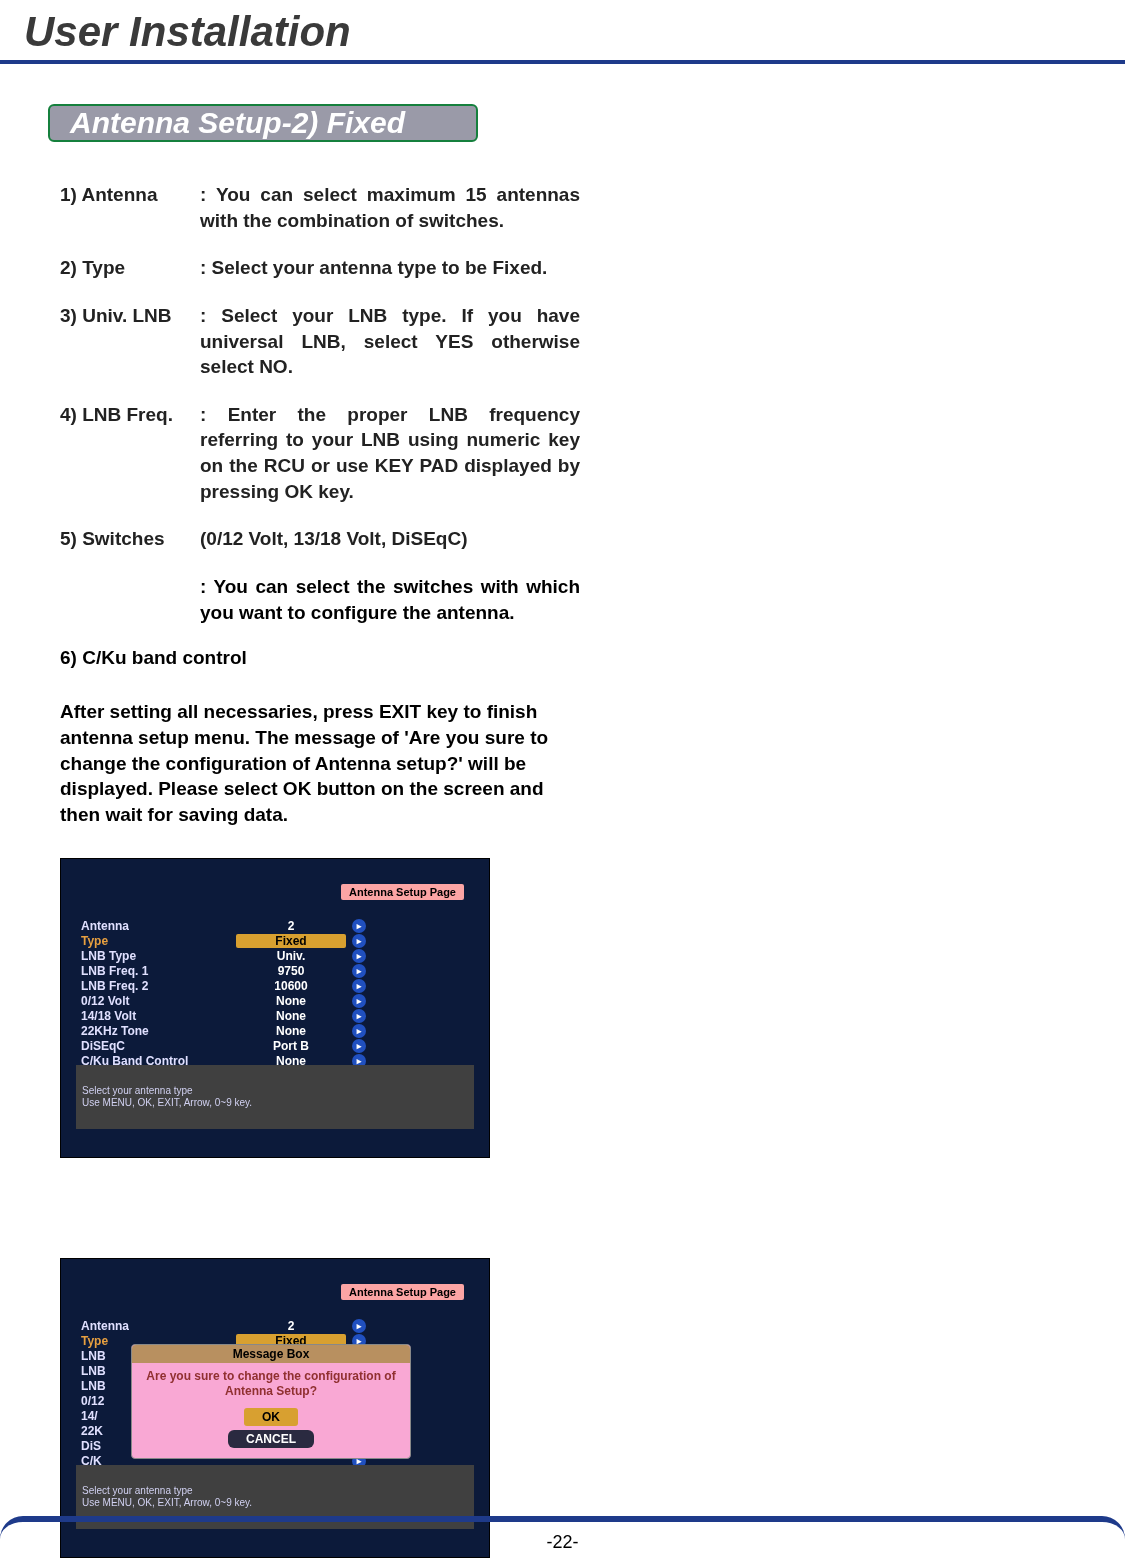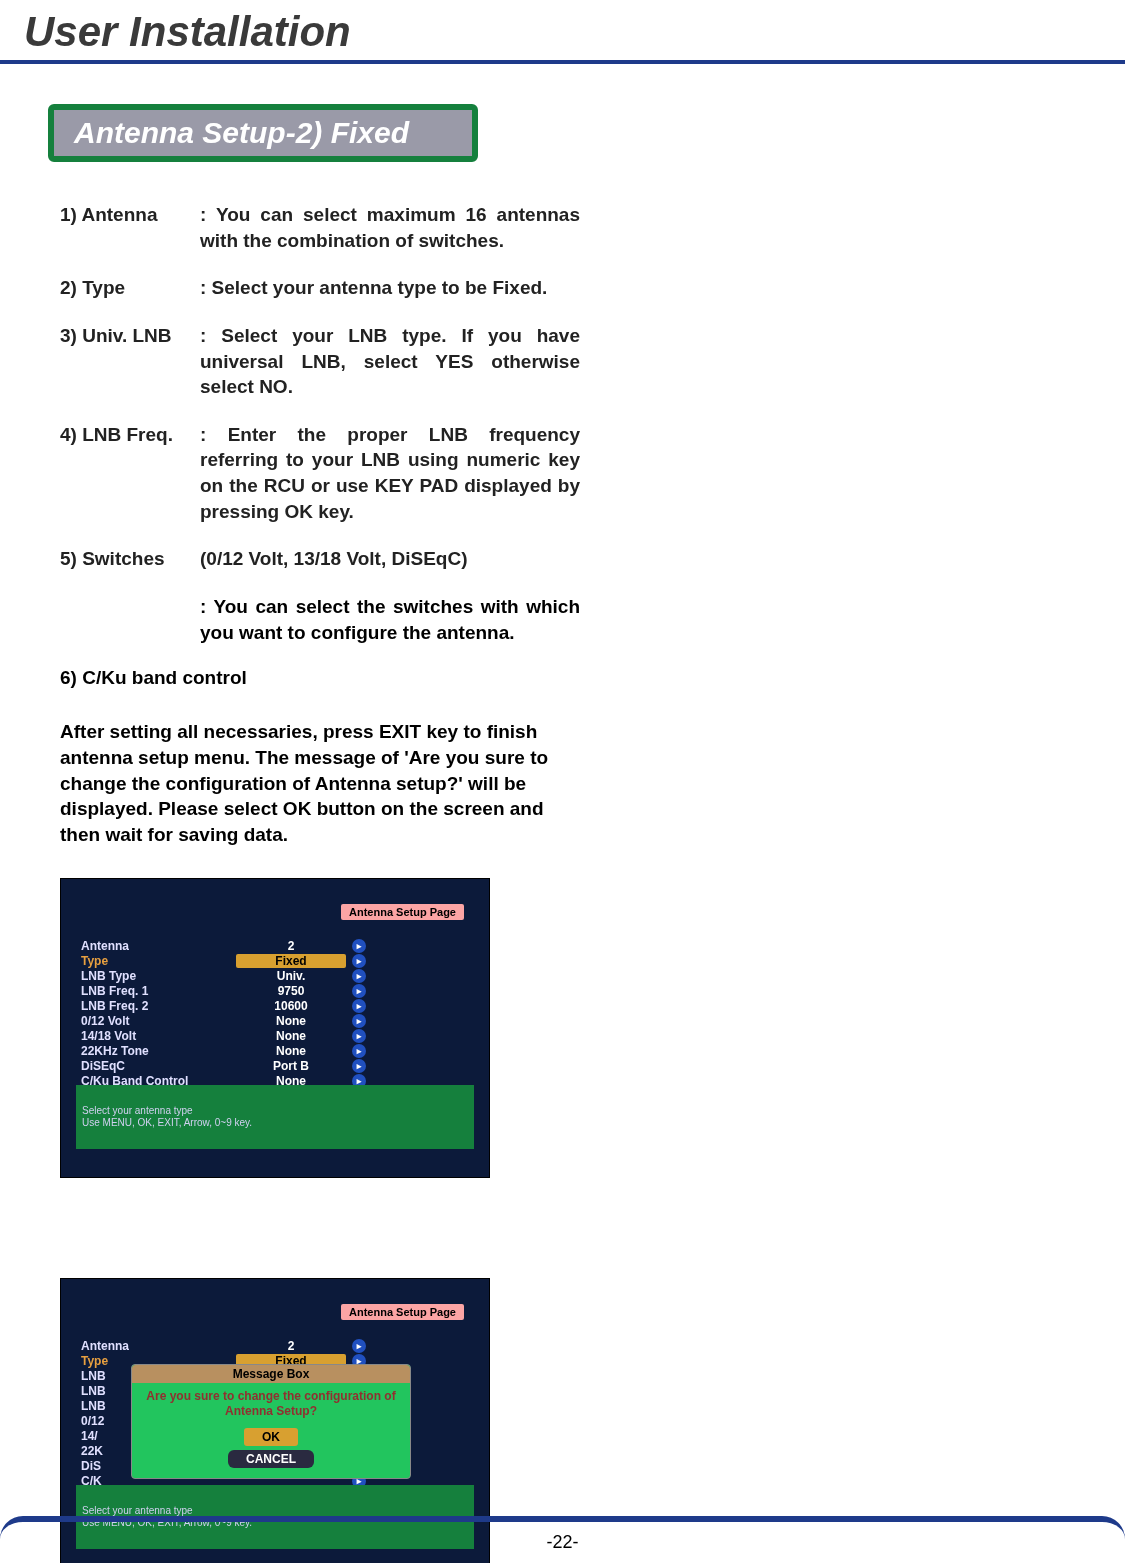--- a/index.html
+++ b/index.html
@@ -22,23 +22,23 @@
       color: #3a3a3a;
       font-style: italic;
     }
     .section-box {
       margin-left: 48px;
       margin-bottom: 40px;
     }
     .section-title {
       display: inline-block;
       background: #9a9aa8;
-      border: 6px solid #15803d;
+      border: 2px solid #15803d;
       border-radius: 6px;
-      padding: 6px 20px;
+      padding: 0 20px;
       font-size: 30px;
       font-weight: bold;
       font-style: italic;
       color: #fff;
       min-width: 430px;
     }
     .content-wrap {
       display: flex;
       gap: 20px;
       padding: 0 20px 0 60px;
@@ -139,32 +139,32 @@
       align-items: center;
       justify-content: center;
       color: #fff;
       font-size: 9px;
     }
     .screen-hint {
       position: absolute;
       bottom: 28px;
       left: 15px;
       right: 15px;
-      background: #15803d;
+      background: #404040;
       color: #d0d0f0;
       font-size: 10px;
       padding: 20px 6px;
       line-height: 1.2;
     }
     .msgbox {
       position: absolute;
       top: 85px;
       left: 70px;
       width: 280px;
-      background: #22c55e;
+      background: #f9a8d4;
       border: 1px solid #888;
       border-radius: 4px;
       text-align: center;
       padding-bottom: 8px;
     }
     .msgbox-title {
       background: #b89060;
       color: #000;
       font-size: 12px;
       font-weight: bold;
@@ -210,21 +210,21 @@
 <div class="section-box">
   <div class="section-title">Antenna Setup-2) Fixed</div>
 </div>
 
 <div class="content-wrap">
   <div class="left-col">
 
     <div id="defs">
         <div class="def-row">
           <div class="def-label">1) Antenna</div>
-          <div class="def-desc">: You can select maximum 16 antennas with the combination of switches.</div>
+          <div class="def-desc">: You can select maximum 15 antennas with the combination of switches.</div>
         </div>
         <div class="def-row">
           <div class="def-label">2) Type</div>
           <div class="def-desc">: Select your antenna type to be Fixed.</div>
         </div>
         <div class="def-row">
           <div class="def-label">3)  Univ. LNB</div>
           <div class="def-desc">: Select your LNB type. If you have universal LNB, select YES otherwise select NO.</div>
         </div>
         <div class="def-row">

